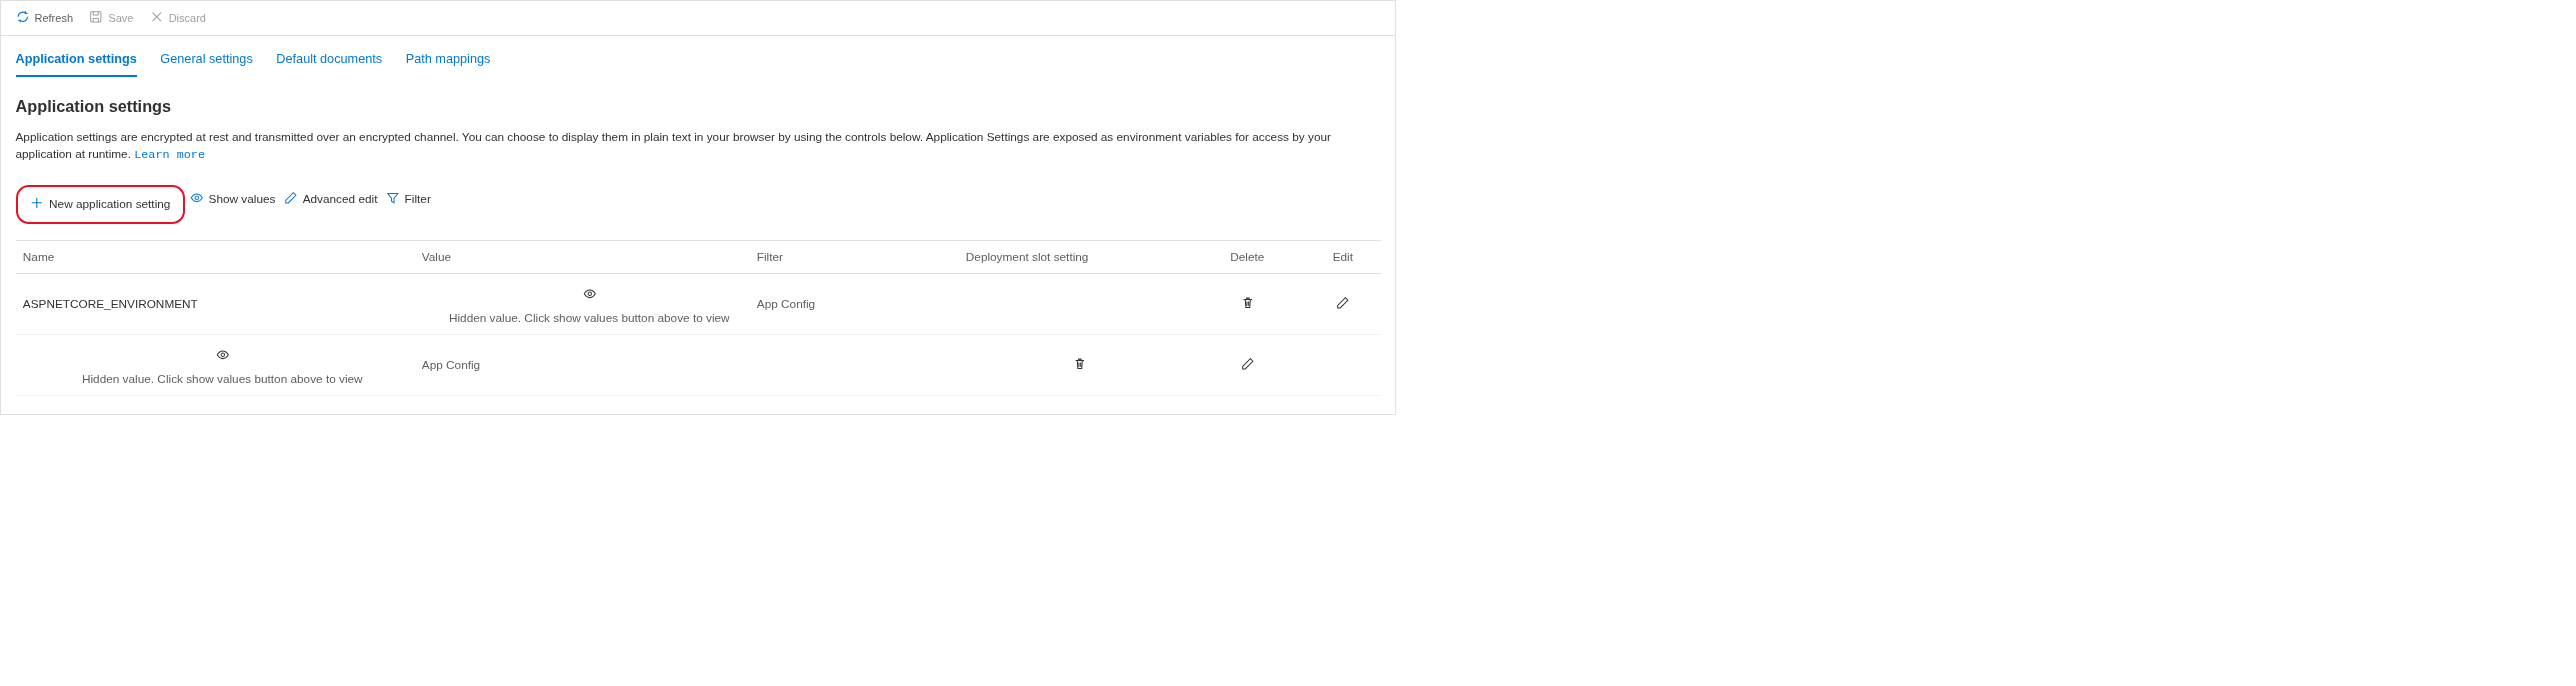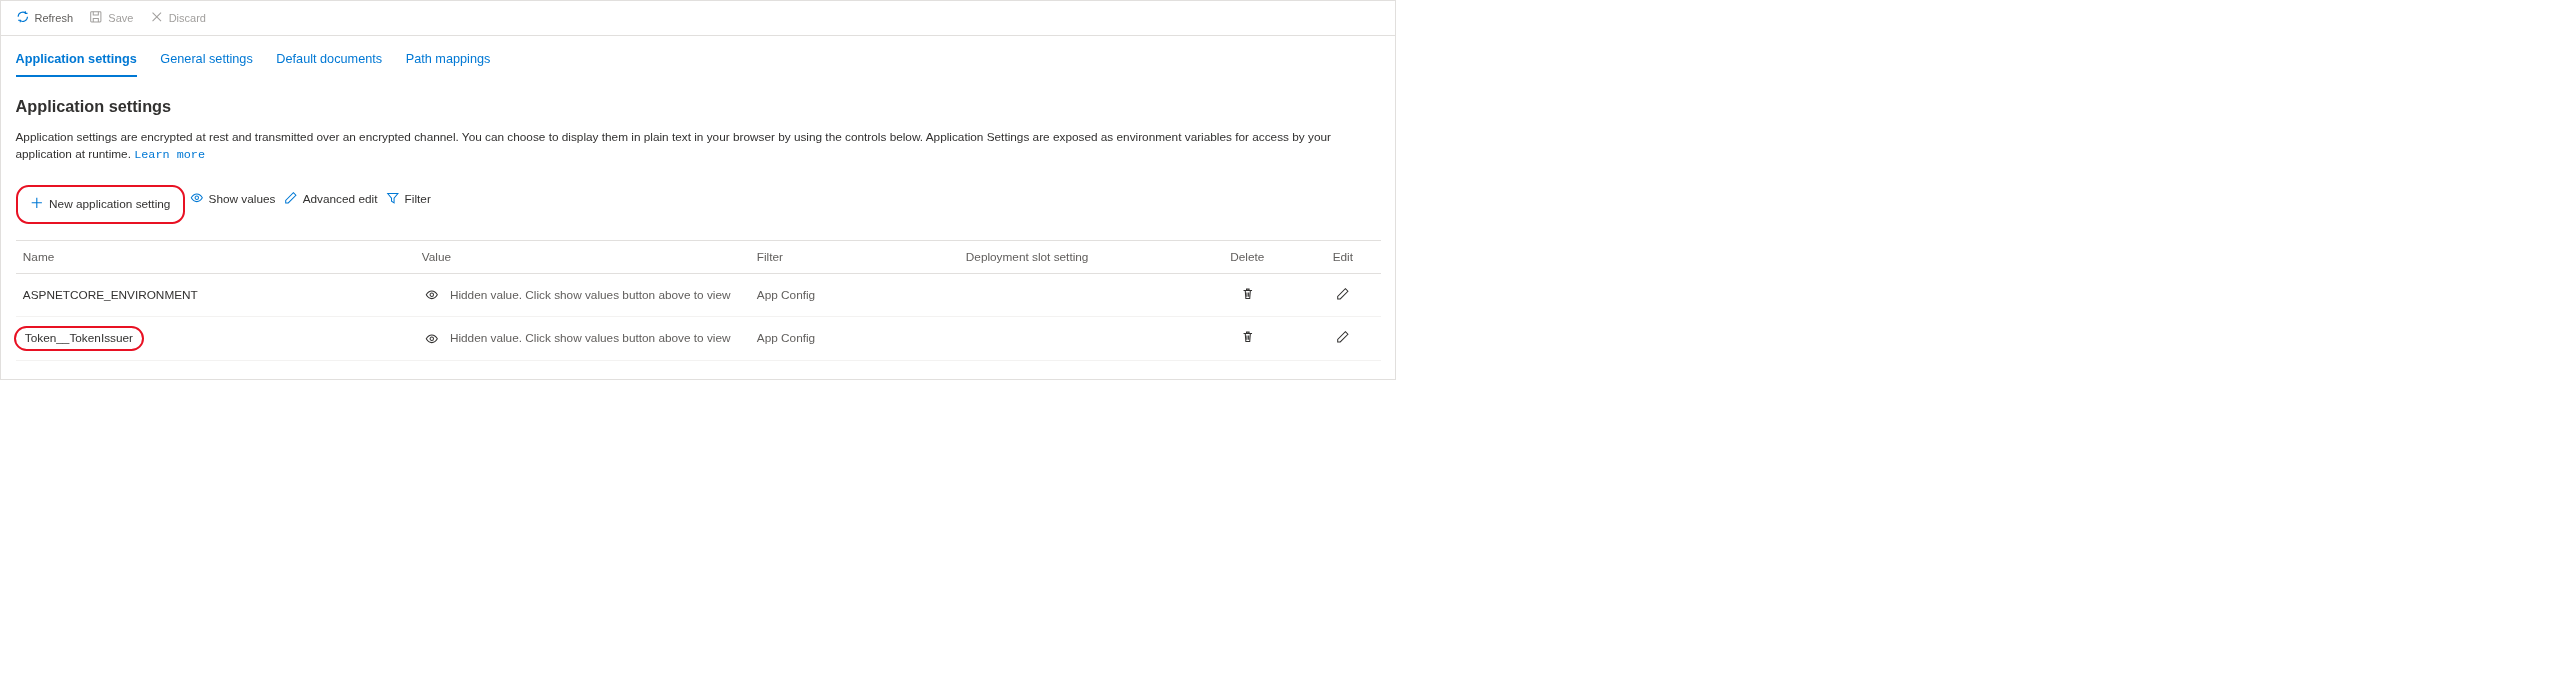--- a/index.html
+++ b/index.html
@@ -105,20 +105,21 @@
   }
   .trow {
     border-bottom: 0.9px solid #f3f2f1;
     min-height: 40px;
   }
   .value-cell {
     display: flex;
     align-items: center;
     gap: 7.3px;
     color: #605e5c;
+    flex-direction: column;
   }
   .source-cell { color: #605e5c; }
   .icon-btn {
     background: none;
     border: none;
     cursor: pointer;
     padding: 3.6px;
     color: #323130;
     display: inline-flex;
     justify-content: center;
@@ -260,25 +261,20 @@
           <span>
             <svg viewBox="0 0 16 16" fill="none" stroke="currentColor" stroke-width="1.2">
                 <path d="M11 2l3 3-9 9H2v-3l9-9z"></path>
               </svg>
           </span>
         </button>
       </div>
     </div>
 
     <div class="trow">
-      <div>
-        <span class="name-wrap ring">
-          <a href="#" class="name-link">Token__TokenIssuer</a>
-        </span>
-      </div>
       <div class="value-cell">
         <button class="icon-btn icon-blue">
           <svg viewBox="0 0 16 16" fill="none" stroke="currentColor" stroke-width="1.2">
               <path d="M1.5 8s2.5-4.5 6.5-4.5S14.5 8 14.5 8s-2.5 4.5-6.5 4.5S1.5 8 1.5 8z"></path>
               <circle cx="8" cy="8" r="2"></circle>
             </svg>
         </button>
         <span>Hidden value. Click show values button above to view</span>
       </div>
       <div class="source-cell">App Config</div>

